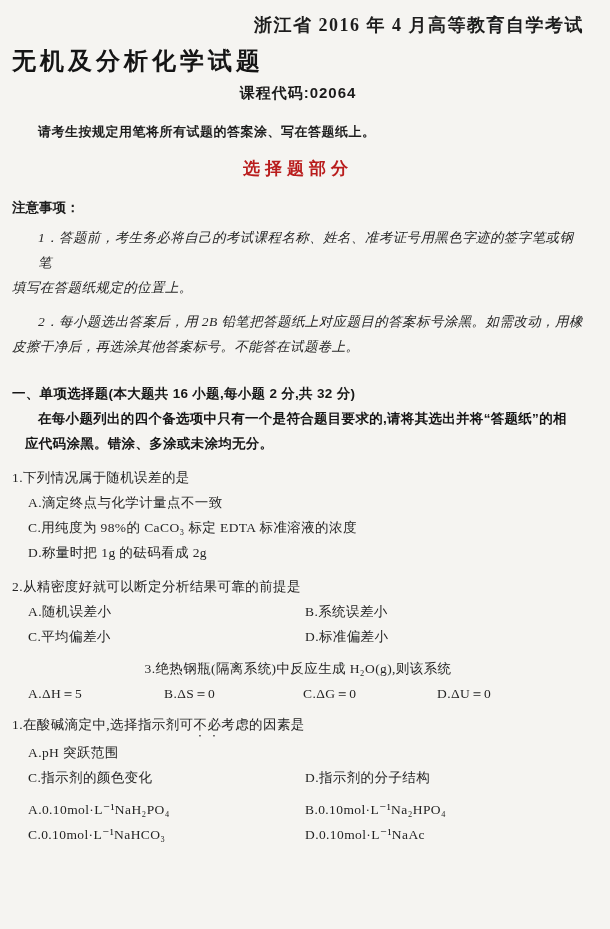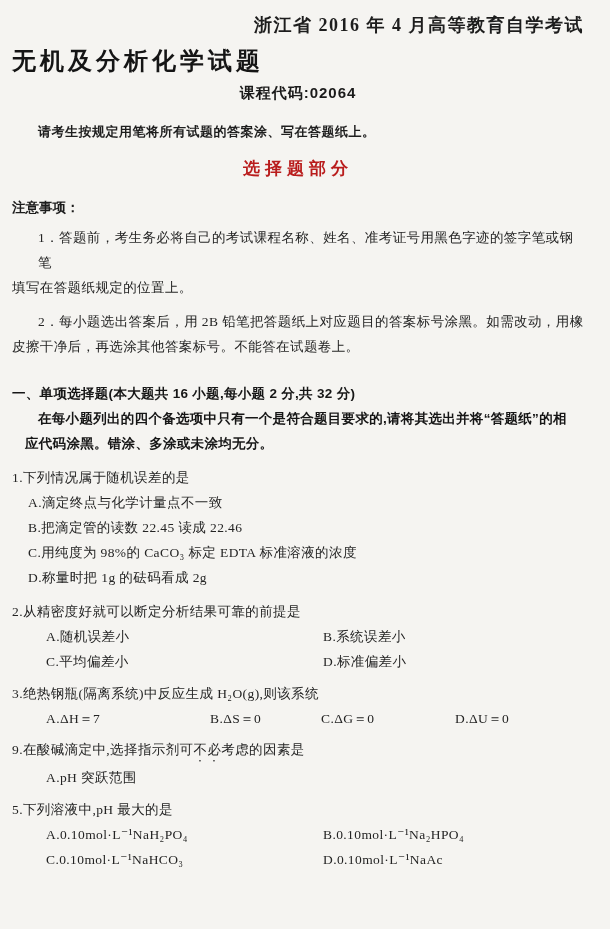--- a/index.html
+++ b/index.html
@@ -49,51 +49,51 @@
     font-weight: bold; font-size: 17px; line-height: 26px;
     letter-spacing: 5px; color: #b91c1c;
   }
   .notes-heading {
     margin-top: 17px;
     font-family: "Liberation Sans", "DejaVu Sans", sans-serif;
     font-weight: bold; font-size: 13.5px; line-height: 17px;
     color: #1c1c1c;
   }
   .note { margin-top: 9px; }
-  .note-line { font-size: 13.5px; line-height: 25px; letter-spacing: 0.4px; }
+  .note-line { font-size: 13.5px; line-height: 25px; letter-spacing: 0.4px; font-style: italic; }
   .note-line.first { padding-left: 26px; }
 
   .sec-heading {
     margin-top: 22px;
     font-family: "Liberation Sans", "DejaVu Sans", sans-serif;
     font-weight: bold; font-size: 13.5px; line-height: 25px;
     letter-spacing: 0.3px; color: #161616;
   }
   .sec-sub-line {
     font-family: "Liberation Sans", "DejaVu Sans", sans-serif;
     font-weight: bold; font-size: 13.5px; line-height: 25px;
     letter-spacing: 0.3px; color: #161616;
   }
   .sec-sub-line.l1 { padding-left: 26px; }
   .sec-sub-line.l2 { padding-left: 13px; }
 
   .question { margin-top: 0; }
   .q-stem { font-size: 13.5px; line-height: 25px; letter-spacing: 0.4px; }
   .q1 { margin-top: 9px; }
   .q2 { margin-top: 9px; }
-  .q3 { margin-top: 7px; }
+  .q3 { margin-top: 7px; text-align: center; }
   .q4 { margin-top: 6px; }
   .q5 { margin-top: 7px; }
   .opt-stacked { padding-left: 16px; font-size: 13.5px; line-height: 25px; letter-spacing: 0.4px; }
   .opt-row { position: relative; height: 25px; font-size: 13.5px; line-height: 25px; letter-spacing: 0.4px; }
-  .opt { position: absolute; top: 0; white-space: nowrap; margin-left: 18px; }
+  .opt { position: absolute; top: 0; white-space: nowrap; }
   .c1 { left: 16px; }
   .c2 { left: 293px; }
   .q3 .cc1 { left: 16px; }
-  .q3 .cc2 { left: 180px; }
+  .q3 .cc2 { left: 152px; }
   .q3 .cc3 { left: 291px; }
   .q3 .cc4 { left: 425px; }
 
   .emph-under {
     -webkit-text-emphasis: filled dot;
     -webkit-text-emphasis-position: under;
     text-emphasis: filled dot;
     text-emphasis-position: under right;
   }
 </style>
@@ -125,56 +125,58 @@
     <div class="note-line">皮擦干净后，再选涂其他答案标号。不能答在试题卷上。</div>
   </div>
 
   <div class="sec-heading">一、单项选择题(本大题共 16 小题,每小题 2 分,共 32 分)</div>
   <div class="sec-sub-line l1">在每小题列出的四个备选项中只有一个是符合题目要求的,请将其选出并将“答题纸”的相</div>
   <div class="sec-sub-line l2">应代码涂黑。错涂、多涂或未涂均无分。</div>
 
   <div class="question q1">
     <div class="q-stem">1.下列情况属于随机误差的是</div>
     <div class="opt-stacked">A.滴定终点与化学计量点不一致</div>
-    <div class="opt-stacked">B.把滴定管的读数 22.45 读成 22.46</div>
     <div class="opt-stacked">C.用纯度为 98%的 CaCO₃ 标定 EDTA 标准溶液的浓度</div>
     <div class="opt-stacked">D.称量时把 1g 的砝码看成 2g</div>
   </div>
 
   <div class="question q2">
     <div class="q-stem">2.从精密度好就可以断定分析结果可靠的前提是</div>
     <div class="opt-row">
       <span class="opt c1">A.随机误差小</span>
       <span class="opt c2">B.系统误差小</span>
     </div>
     <div class="opt-row">
       <span class="opt c1">C.平均偏差小</span>
       <span class="opt c2">D.标准偏差小</span>
     </div>
   </div>
 
   <div class="question q3">
     <div class="q-stem">3.绝热钢瓶(隔离系统)中反应生成 H₂O(g),则该系统</div>
     <div class="opt-row">
-      <span class="opt cc1">A.ΔH＝7</span>
+      <span class="opt cc1">A.ΔH＝5</span>
       <span class="opt cc2">B.ΔS＝0</span>
       <span class="opt cc3">C.ΔG＝0</span>
       <span class="opt cc4">D.ΔU＝0</span>
     </div>
   </div>
 
   <div class="question q4">
-    <div class="q-stem"><span>9.在酸碱滴定中,选择指示剂可</span><span class="emph-under">不必</span><span>考虑的因素是</span></div>
+    <div class="q-stem"><span>1.在酸碱滴定中,选择指示剂可</span><span class="emph-under">不必</span><span>考虑的因素是</span></div>
     <div class="opt-row">
       <span class="opt c1">A.pH 突跃范围</span>
+    </div>
+    <div class="opt-row">
+      <span class="opt c1">C.指示剂的颜色变化</span>
+      <span class="opt c2">D.指示剂的分子结构</span>
     </div>
   </div>
 
   <div class="question q5">
-    <div class="q-stem">5.下列溶液中,pH 最大的是</div>
     <div class="opt-row">
       <span class="opt c1">A.0.10mol·L⁻¹NaH₂PO₄</span>
       <span class="opt c2">B.0.10mol·L⁻¹Na₂HPO₄</span>
     </div>
     <div class="opt-row">
       <span class="opt c1">C.0.10mol·L⁻¹NaHCO₃</span>
       <span class="opt c2">D.0.10mol·L⁻¹NaAc</span>
     </div>
   </div>
 

